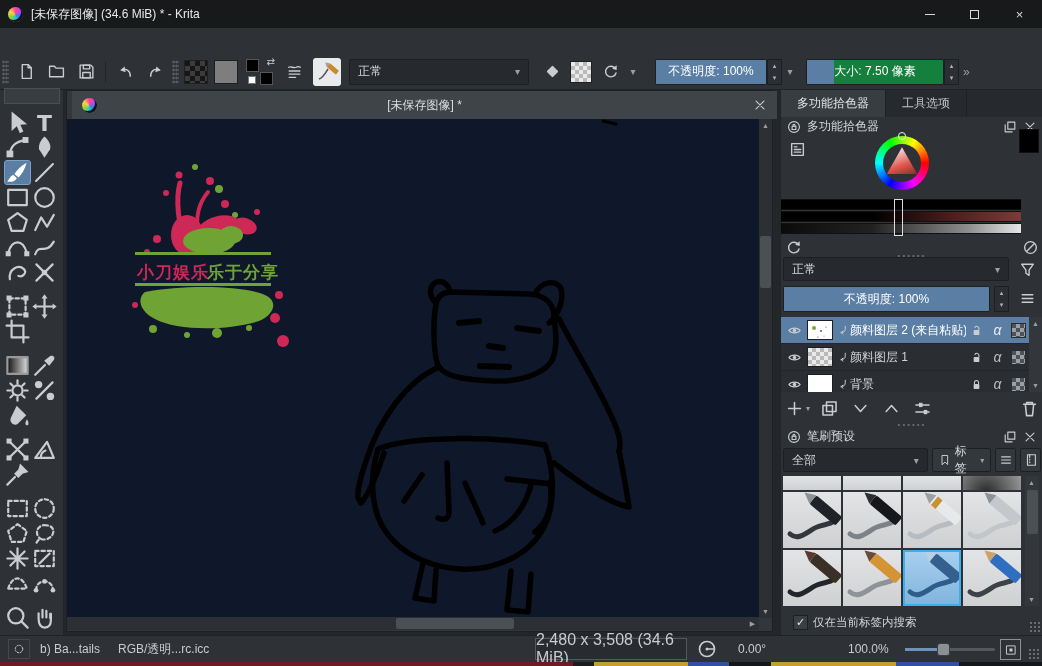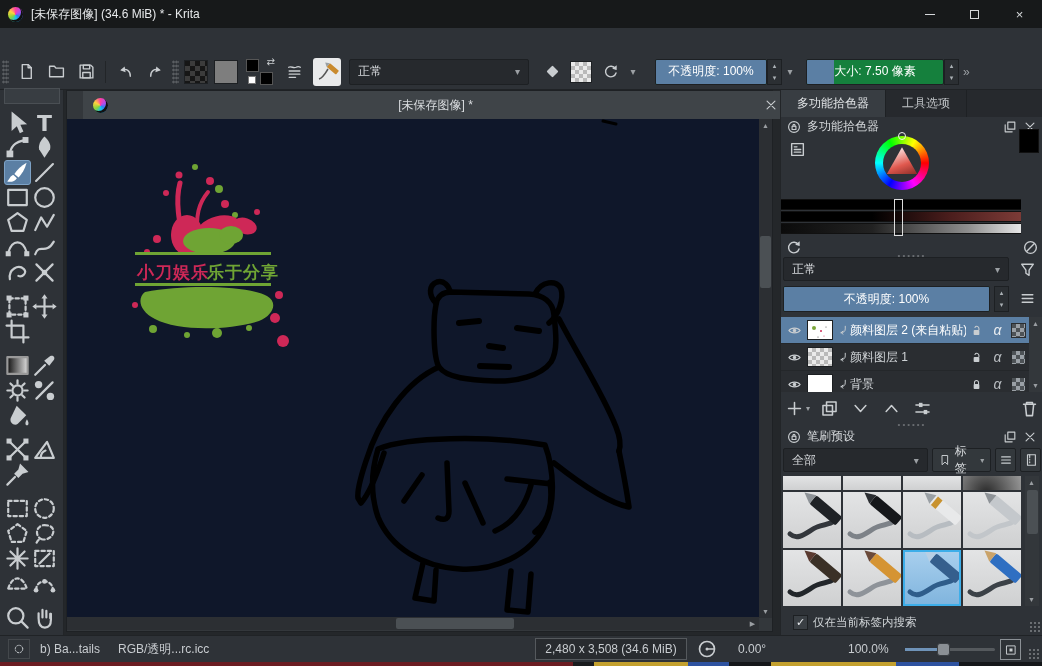--- a/index.html
+++ b/index.html
@@ -65,21 +65,21 @@
   #tools{position:absolute;left:2px;top:20px;width:60px;display:flex;flex-direction:column}
   .trow{display:flex;justify-content:flex-start;padding-left:2px}
   .trow.gap{height:9px}
   .tool{width:27px;height:25px;display:flex;align-items:center;justify-content:center;border-radius:3px}
   .tool.sel{background:#5b7fa4;border:1px solid #7da2c6}
   .tool.sel svg.ico *{stroke:#fff}
   .tool.sel svg.ico .f{fill:#fff;stroke:none}
   
   #mdi{position:absolute;left:65px;top:0;width:715px;height:545px;background:#24272a}
   #subwin{position:absolute;left:1px;top:0;width:707px;height:542px;background:#33373b;border:1px solid #1e2124}
-  #subtitle{position:absolute;left:16px;top:0;width:705px;height:28px;background:#3f4448;display:flex;align-items:center}
+  #subtitle{position:absolute;left:5px;top:0;width:705px;height:28px;background:#3f4448;display:flex;align-items:center}
   #subtitle .txt{position:absolute;left:0;right:0;text-align:center;color:#d8dbde}
   #subtitle .kicon{margin-left:10px}
   #subclose{position:absolute;right:8px;top:5px;width:18px;height:18px;display:flex;align-items:center;justify-content:center}
   #canvas{position:absolute;left:0;top:28px;width:692px;height:499px;background:#0f172a;overflow:hidden}
   #vscroll{position:absolute;right:0;top:28px;width:13px;height:499px;background:#2c2f33}
   #hscroll{position:absolute;left:0;bottom:1px;width:692px;height:13px;background:#2c2f33}
   .sbarrow{position:absolute;width:13px;height:13px;display:flex;align-items:center;justify-content:center;font-size:7px;color:#9a9ea2}
   #vthumb{position:absolute;left:1px;top:117px;width:11px;height:52px;background:#4b5054;border-radius:2px}
   #hthumb{position:absolute;left:329px;top:1px;width:118px;height:11px;background:#4b5054;border-radius:2px}
   
@@ -154,21 +154,21 @@
   .cbx{width:15px;height:15px;background:#3a3f44;border:1px solid #1d2023;margin:0 5px 0 12px;
     display:flex;align-items:center;justify-content:center;color:#e8ebee;font-size:11px}
   #chklabel{font-size:11.5px;color:#cfd3d6;white-space:nowrap}
   .gripcorner{position:absolute;right:2px;bottom:2px;width:12px;height:12px;
     background-image:radial-gradient(#6a6e72 1px,transparent 1.2px);background-size:4px 4px}
   
   #statusbar{position:absolute;left:0;top:635px;width:1042px;height:27px;background:#2e3237;
     border-top:1px solid #202326;display:flex;align-items:center;color:#c8ccd0}
   #selmodebtn{width:22px;height:20px;margin-left:8px;border:1px solid #44484c;display:flex;align-items:center;justify-content:center}
   #memorybox{position:absolute;left:535px;width:152px;height:22px;border:1px solid #55595d;background:#282b2f;
-    display:flex;align-items:center;justify-content:center;font-size:12px}
+    display:flex;align-items:center;justify-content:center;font-size:16px}
   #angledial{position:absolute;left:697px}
   #angletxt{position:absolute;left:738px}
   #zoomtxt{position:absolute;left:848px}
   #zoomslider{position:absolute;left:905px;top:12px;width:90px;height:3px;background:#55595d;border-radius:2px}
   #zoomslider .zfill{position:absolute;left:0;top:0;height:3px;width:38px;background:#6f93b8}
   #zoomhandle{position:absolute;left:32px;top:-5px;width:13px;height:13px;background:#8b9095;border-radius:3px;border:1px solid #3a3e42}
   #fitbtn{position:absolute;left:1000px;top:3px;width:21px;height:21px;border:1px solid #8b9095;display:flex;align-items:center;justify-content:center}
   
   #bottomstrip{position:absolute;left:0;top:662px;width:1042px;height:4px;
     background:linear-gradient(90deg,#6b1d22 0 55%,#1a1c1e 55% 57%,#c3a02e 57% 66%,#2e52a0 66% 70%,#15171a 70% 74%,#c3a02e 74% 86%,#2e52a0 86% 92%,#15171a 92% 100%)}

